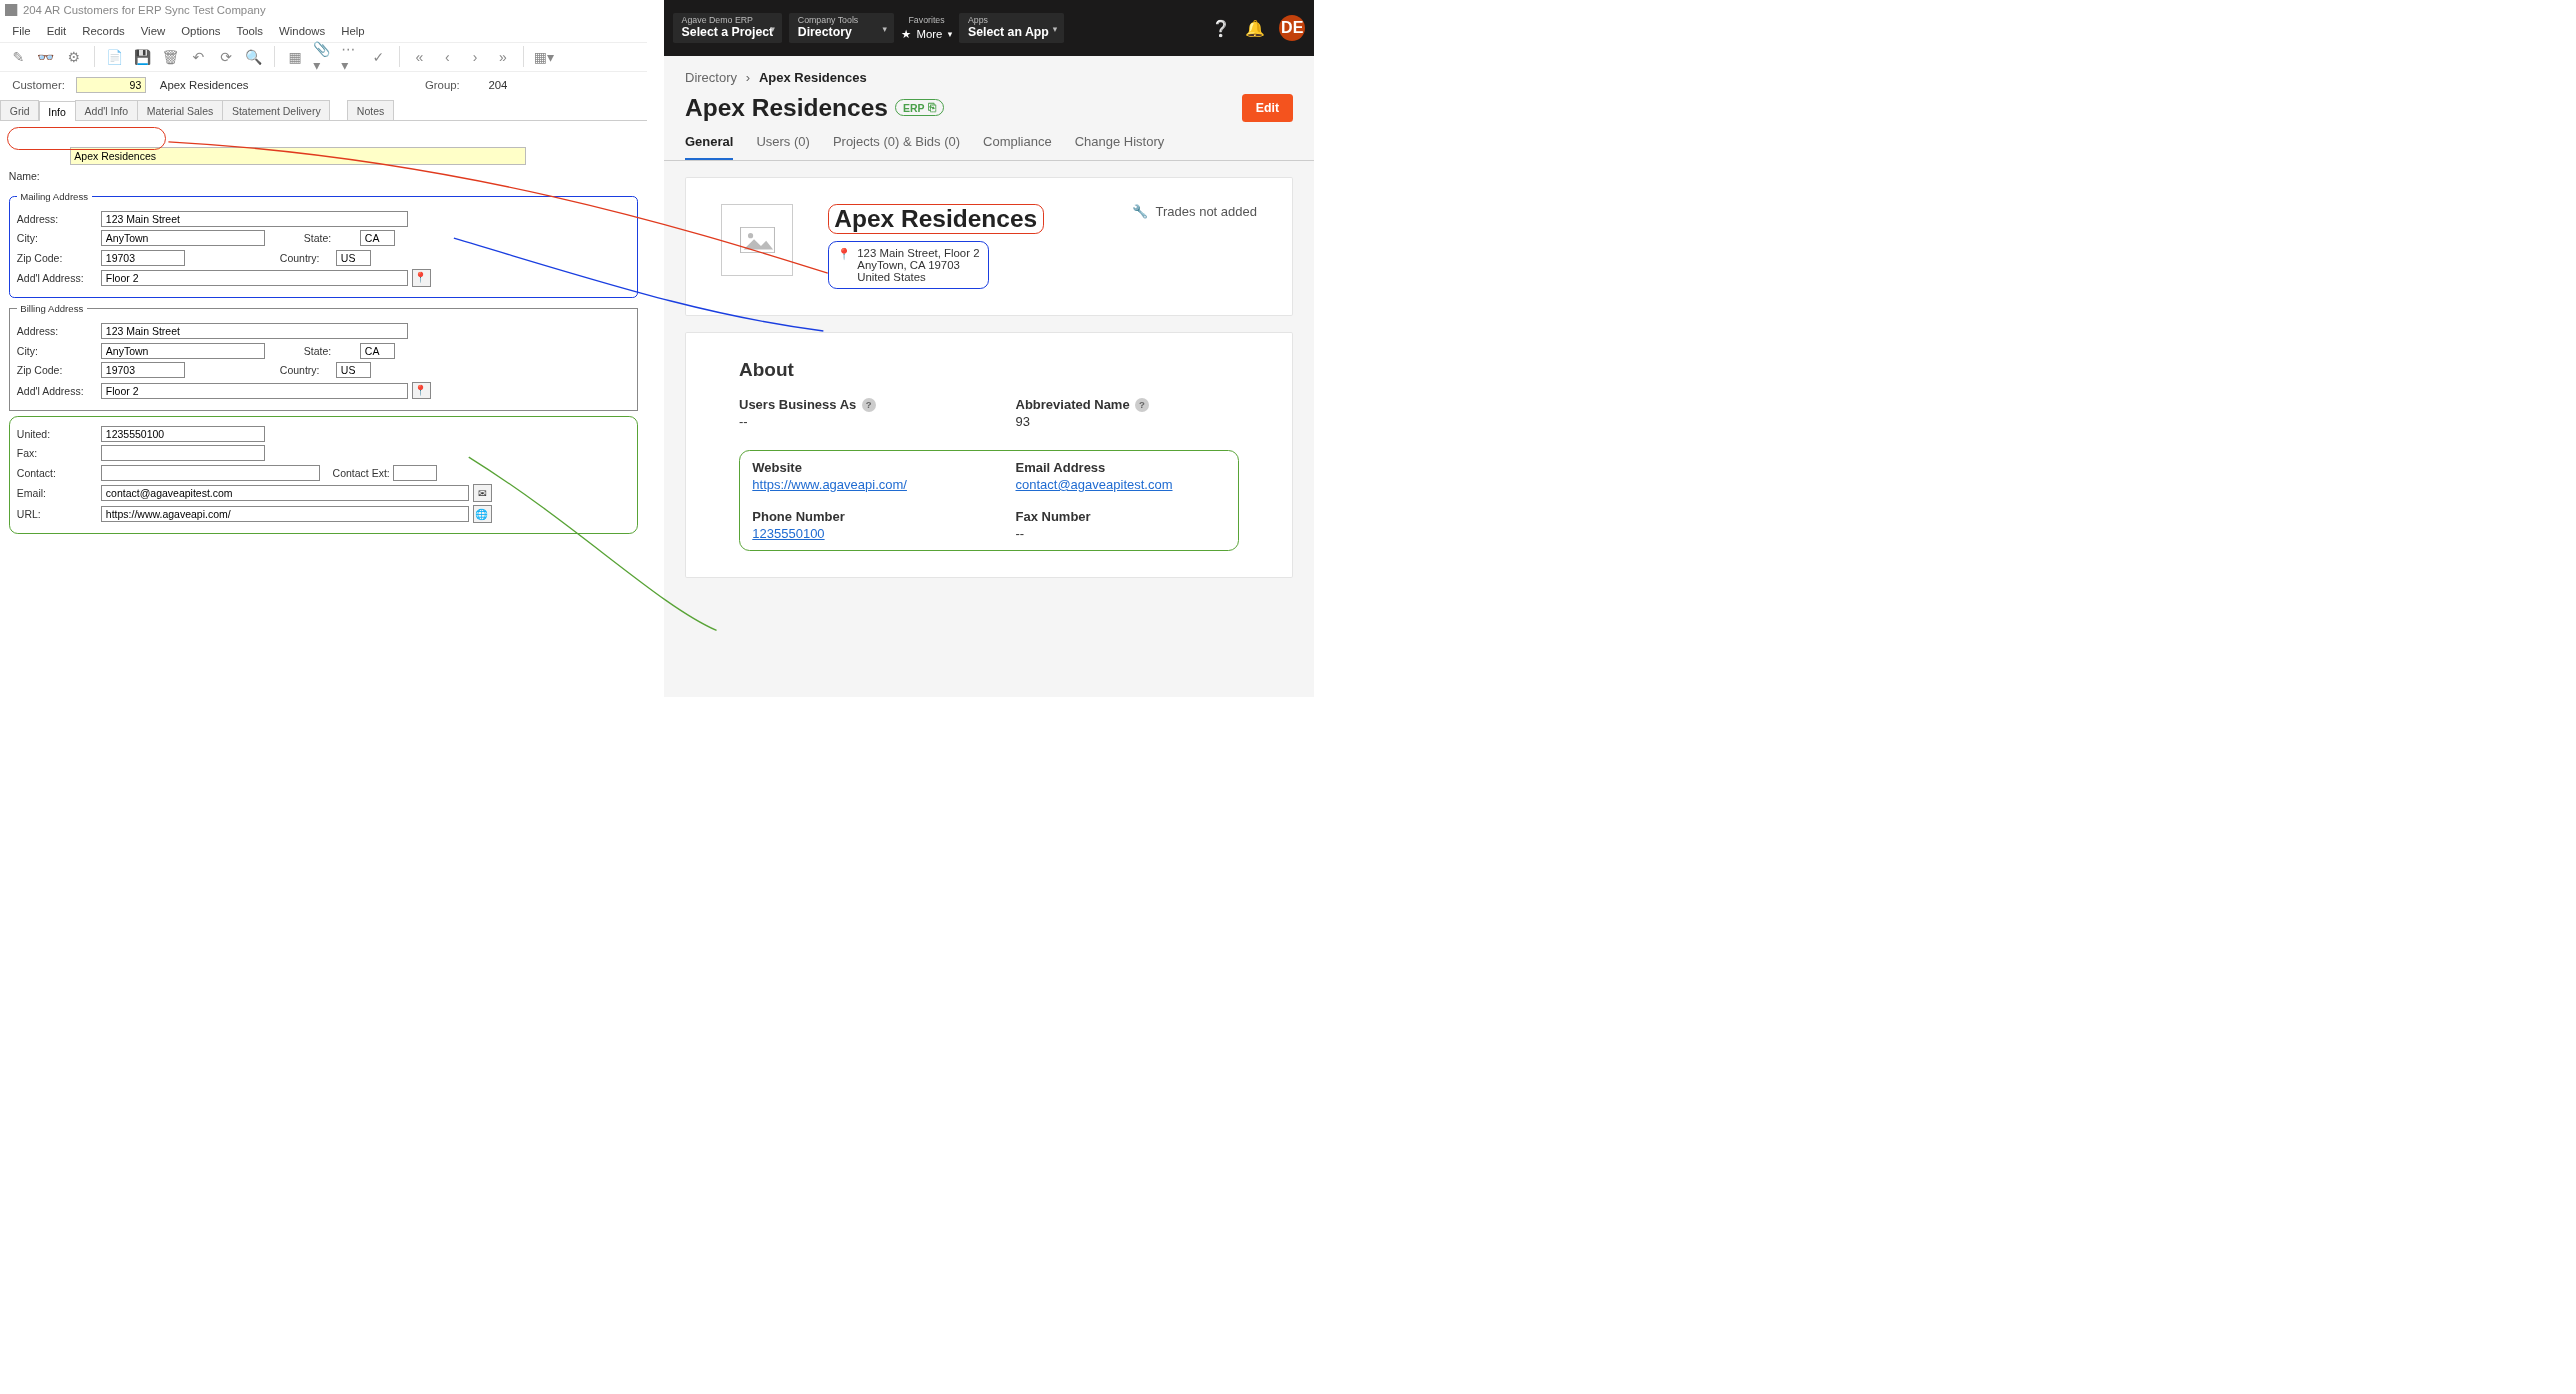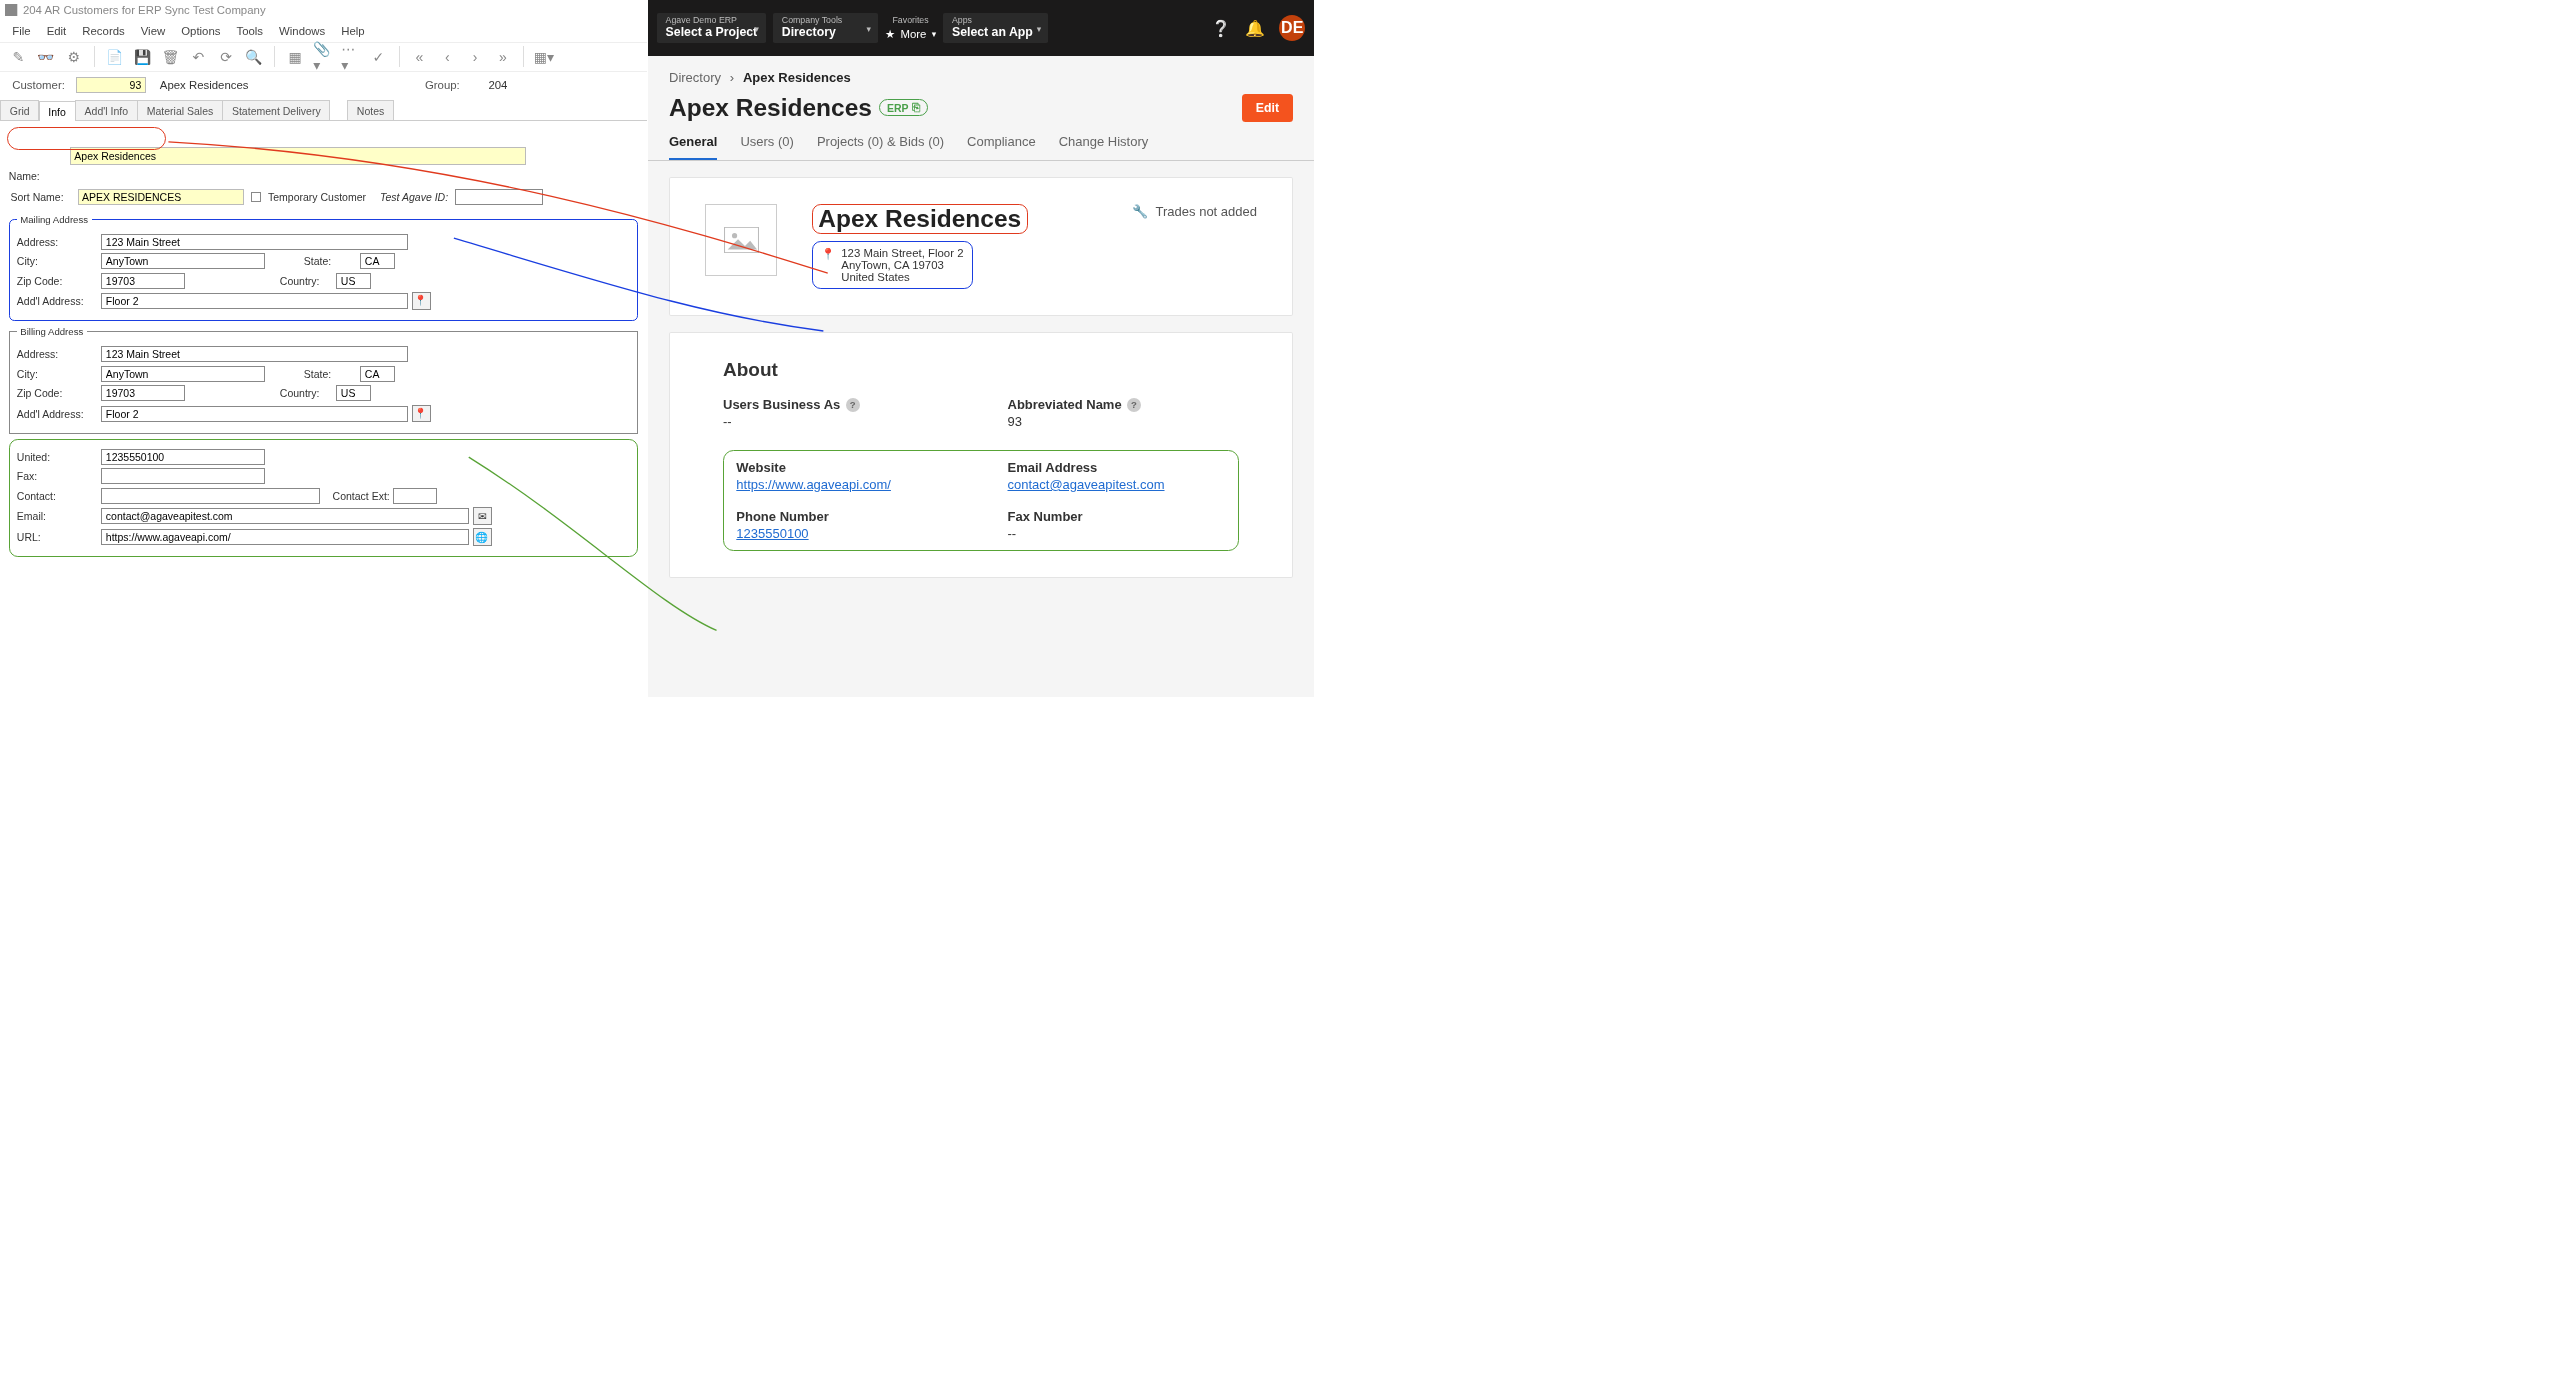--- a/index.html
+++ b/index.html
@@ -1,19 +1,19 @@
 <!DOCTYPE html>
 <html style="font-size:14px"><head>
 <meta charset="utf-8">
 <style>
 * { box-sizing: border-box; margin: 0; padding: 0; }
 body { font-family: -apple-system, "Segoe UI", Arial, sans-serif; font-size: 11.4px; color: #333; background: #fff; position: relative; }
 
 
-.container { display: flex; width: 1314px; height: 697px; position: relative; }
+.container { display: flex; width: 1314px; height: 697px; position: relative; gap: 16px; }
 .left-pane { width: 648px; background: #fff; position: relative; border-right: 0.9px solid #fff; }
 
 .titlebar { display: flex; align-items: center; padding: 3.5px 5.3px; color: #888; font-size: 11.4px; gap: 5.3px; }
 .titlebar .tb-icon { width: 12.3px; height: 12.3px; display: inline-block; }
 
 .menubar { display: flex; gap: 16px; padding: 5.3px 12.3px; color: #444; font-size: 11.4px; }
 .menubar span { cursor: pointer; }
 
 .toolbar { display: flex; align-items: center; gap: 8.8px; padding: 3.5px 8.8px; border-top: 0.9px solid #eee; border-bottom: 0.9px solid #eee; }
 .toolbar .ti { width: 19px; height: 19px; color: #888; display:flex; align-items:center; justify-content:center; font-size:14px; }
@@ -169,28 +169,20 @@
       <div class="tab">Statement Delivery</div>
       <div class="tab" style="margin-left:17.5px">Notes</div>
     </div>
 
     <div class="name-area" style="margin-top:5.3px;">
       <div class="name-oval"></div>
       <span class="name-lbl">Name:</span>
       <input class="name-input" value="Apex Residences" style="">
     </div>
 
-    <div class="sort-row">
-      <span class="lbl">Sort Name:</span>
-      <input class="sort-input" value="APEX RESIDENCES" style="">
-      <span class="chk"></span>
-      <span>Temporary Customer</span>
-      <span style="font-style:italic;margin-left:7px">Test Agave ID:</span>
-      <input class="test-id-input" style="">
-    </div>
 
     <fieldset class="blue">
       <legend>Mailing Address</legend>
       <div class="field-row">
         <span class="flabel">Address:</span>
         <input class="tin w-long" value="123 Main Street" style="">
       </div>
       <div class="field-row">
         <span class="flabel">City:</span>
         <input class="tin w-med" value="AnyTown" style="">

